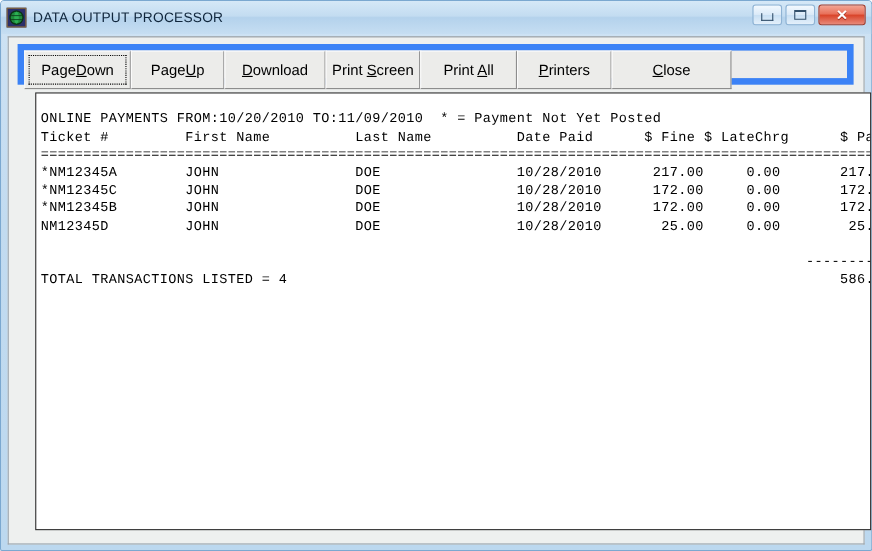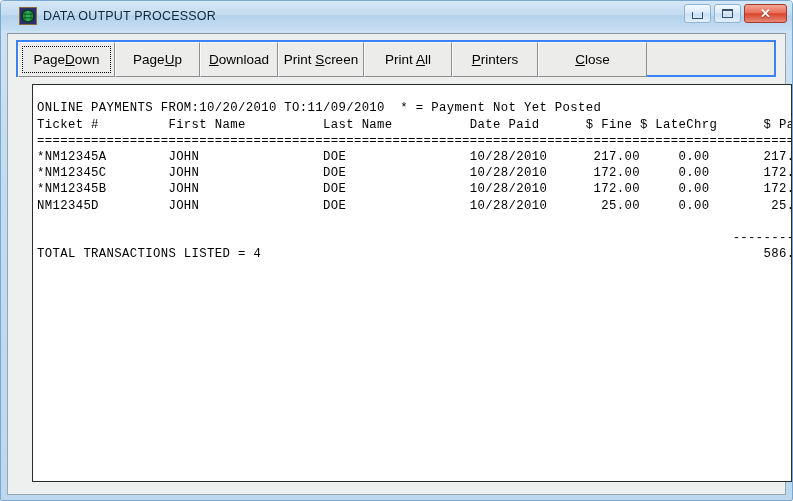--- a/index.html
+++ b/index.html
@@ -27,21 +27,21 @@
     padding: 0;
   }
 
   
   .titlebar {
     position: relative;
     height: 30px;
     background: linear-gradient(to bottom, #d5e8f7 0%, #c3dcf1 45%, #b4d2ec 50%, #c6def2 100%);
     display: flex;
     align-items: center;
-    padding-left: 16px;
+    padding-left: 3px;
     border-radius: 3px 3px 0 0;
   }
   .app-icon {
     width: 18px; height: 18px;
     margin: 0 6px 0 2px;
     border: 1px solid #8a6a3a;
     background: #2b2f6b;
     display: flex; align-items: center; justify-content: center;
     box-sizing: border-box;
     flex: none;
@@ -108,21 +108,21 @@
   }
 
   
   .toolbar {
     position: absolute;
     left: 8px; top: 6px;
     width: 760px;
     height: 37px;
     box-sizing: border-box;
     background: #ececeb;
-    border: 2px solid #3b82f6;
+    border: 6px solid #3b82f6;
     display: flex;
     align-items: stretch;
   }
   .tb-btn {
     flex: none;
     background: #ececea;
     border: 1px solid #8d8d8d;
     border-top-color: #fbfbfb;
     border-left-color: #fbfbfb;
     margin: 0;
@@ -142,21 +142,21 @@
     content: "";
     position: absolute;
     left: 3px; right: 3px; top: 3px; bottom: 3px;
     border: 1px dotted #000;
   }
   
   .w-pagedown { width: 97px; }
   .w-pageup   { width: 85px; justify-content: center; }
   .w-top      { width: 85px; }
   .w-end      { width: 85px; }
-  .w-download { width: 78px; }
+  .w-download { width: 92px; }
   .w-printscr { width: 86px; }
   .w-printall { width: 88px; }
   .w-printers { width: 86px; text-align: center; }
   .w-close    { width: 109px; }
   .mn { text-decoration: underline; }
 
   
   .report-panel {
     position: absolute;
     left: 8px; top: 50px;

